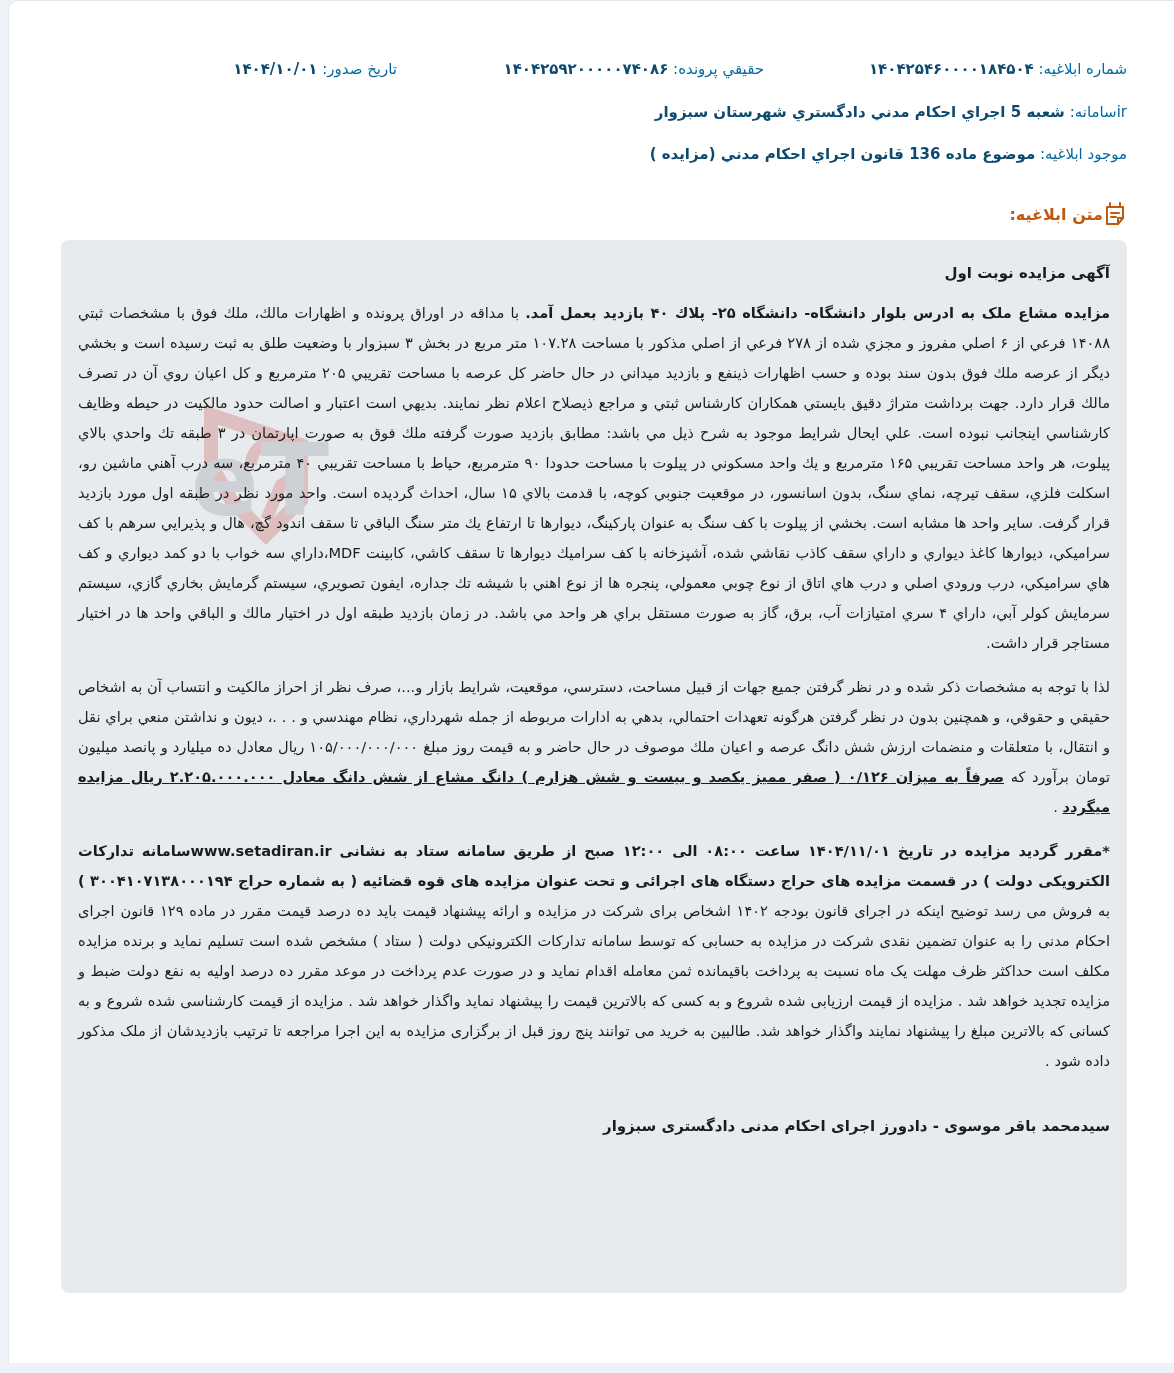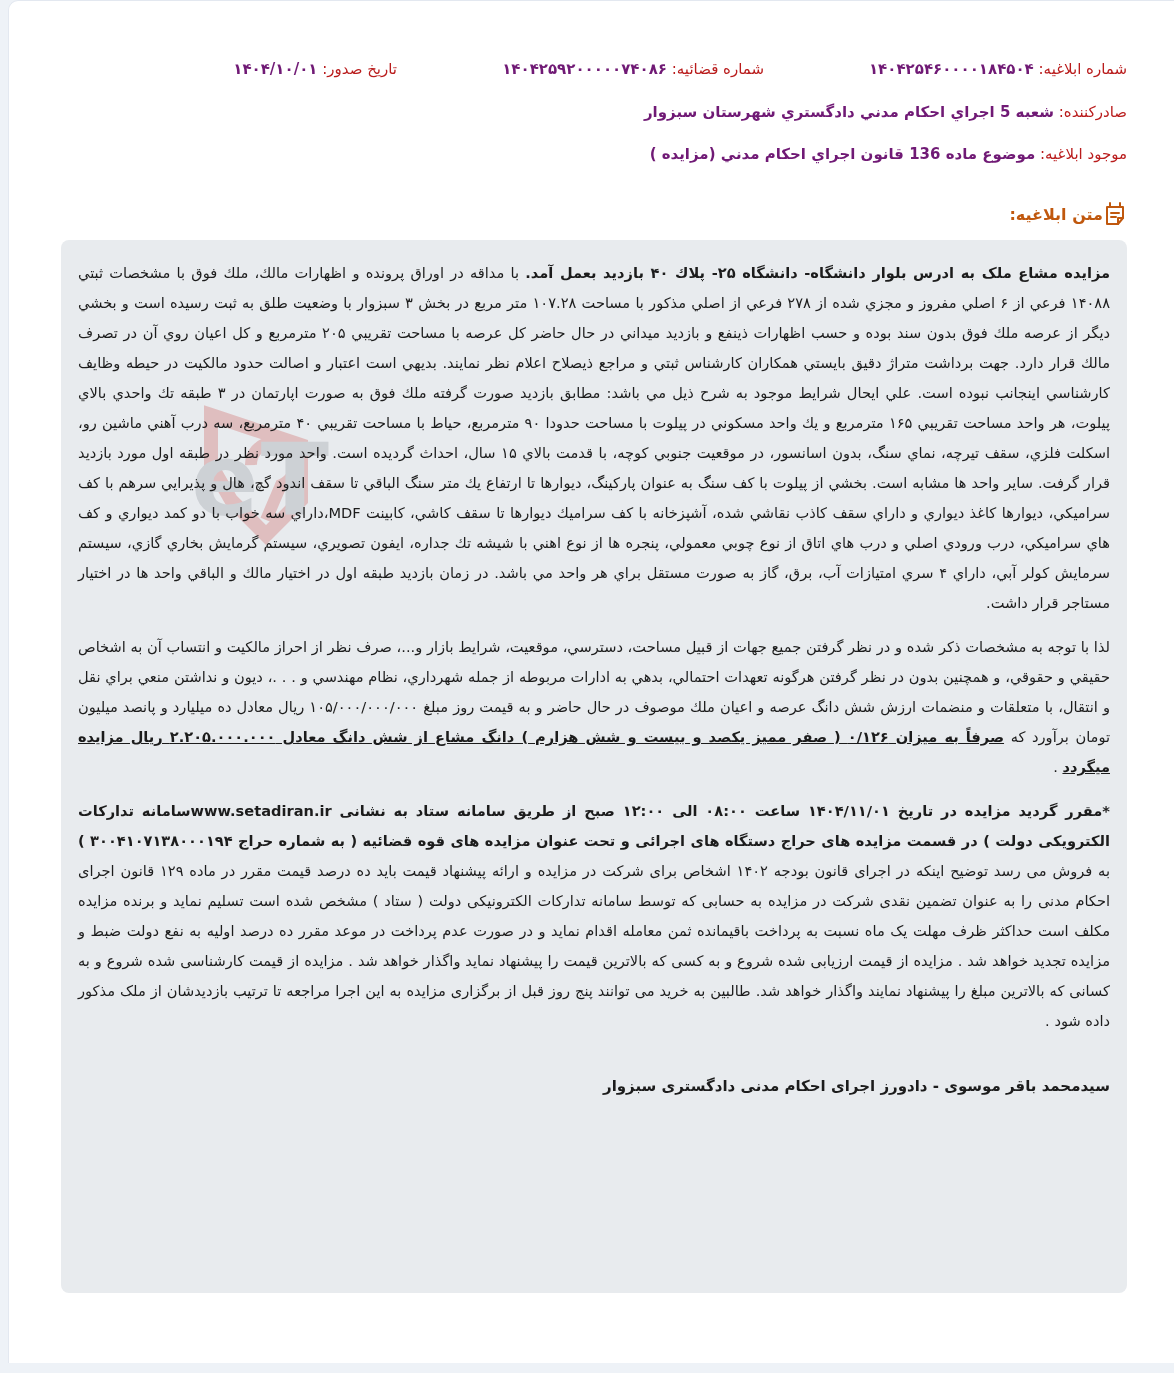--- a/index.html
+++ b/index.html
@@ -18,22 +18,22 @@
       border-top: 1px solid #e3e8f0;
       border-left: 1px solid #e3e8f0;
     }
     .meta-row {
       position: absolute;
       right: 47px; left: 40px;
       font-size: 15px;
       line-height: 24px;
       white-space: nowrap;
     }
-    .meta-label { color: #b91c1c; }
-    .meta-value { color: #701a75; font-weight: bold; }
+    .meta-label { color: #0369a1; }
+    .meta-value { color: #0c4a6e; font-weight: bold; }
     .row1 { top: 56px; }
     .row1 .item { position: absolute; top: 0; }
     .row1 .item.i1 { right: 0; text-align: right; }
     .row1 .item.i2 { right: 363px; }
     .row1 .item.i3 { right: 730px; }
     .row2 { top: 99px; }
     .row3 { top: 141px; }
 
     .section-title {
       position: absolute;
@@ -79,31 +79,31 @@
 <body>
 
 <div class="card">
 
   <div class="meta-row row1">
     <span class="item i1">
       <span class="meta-label">شماره ابلاغيه:</span>
       <span class="meta-value">۱۴۰۴۲۵۴۶۰۰۰۰۱۸۴۵۰۴</span>
     </span>
     <span class="item i2">
-      <span class="meta-label">شماره قضائیه:</span>
+      <span class="meta-label">حقيقي پرونده:</span>
       <span class="meta-value">۱۴۰۴۲۵۹۲۰۰۰۰۰۷۴۰۸۶</span>
     </span>
     <span class="item i3">
       <span class="meta-label">تاريخ صدور:</span>
       <span class="meta-value">۱۴۰۴/۱۰/۰۱</span>
     </span>
   </div>
 
   <div class="meta-row row2">
-    <span class="meta-label">صادرکننده:</span>
+    <span class="meta-label">irسامانه:</span>
     <span class="meta-value">شعبه 5 اجراي احکام مدني دادگستري شهرستان سبزوار</span>
   </div>
 
   <div class="meta-row row3">
     <span class="meta-label">موجود ابلاغيه:</span>
     <span class="meta-value">موضوع ماده 136 قانون اجراي احکام مدني (مزايده )</span>
   </div>
 
   <div class="section-title">
     <span>
@@ -118,20 +118,21 @@
   </div>
 
   <div class="content-box">
     <svg class="watermark" viewBox="0 0 720 140">
       <path d="M20 10 L110 40 L110 95 L75 130 L40 95 L20 60 Z" fill="none" stroke="#d99a9a" stroke-width="14"></path>
       <path d="M60 60 A22 22 0 1 1 90 80 L75 115" fill="none" stroke="#d99a9a" stroke-width="12"></path>
       <text x="140" y="110" font-family="DejaVu Sans, sans-serif" font-size="100" font-weight="bold" fill="#b8bcc2" letter-spacing="2">AriaTender.neT</text>
     </svg>
 
     <div class="doc">
+      <p class="heading">آگهی مزایده نوبت اول</p>
 
       <p class="para"><b>مزايده مشاع ملک به  ادرس بلوار دانشگاه- دانشگاه ۲۵- پلاك ۴۰ بازديد بعمل آمد.</b><span>  با مداقه در اوراق پرونده و اظهارات مالك، ملك فوق با مشخصات ثبتي ۱۴۰۸۸ فرعي از ۶ اصلي مفروز و مجزي شده از ۲۷۸ فرعي از اصلي مذكور با مساحت ۱۰۷.۲۸ متر مربع در بخش ۳ سبزوار با وضعيت طلق به ثبت رسيده است و بخشي ديگر از عرصه ملك فوق بدون سند بوده و حسب اظهارات ذينفع و بازديد ميداني در حال حاضر كل عرصه با مساحت تقريبي ۲۰۵ مترمربع و كل اعيان روي آن در تصرف مالك قرار دارد. جهت برداشت متراژ دقيق بايستي همكاران كارشناس ثبتي و مراجع ذيصلاح اعلام نظر نمايند. بديهي است اعتبار و اصالت حدود مالكيت در حيطه وظايف كارشناسي اينجانب نبوده است. علي ايحال شرايط موجود به شرح ذيل مي باشد:  مطابق بازديد صورت گرفته ملك فوق به صورت اپارتمان در ۳ طبقه تك واحدي بالاي پيلوت، هر واحد مساحت تقريبي ۱۶۵ مترمربع و يك واحد مسكوني در پيلوت با مساحت حدودا ۹۰ مترمربع، حياط با مساحت تقريبي ۴۰ مترمربع، سه درب آهني ماشين رو، اسكلت فلزي، سقف تيرچه، نماي سنگ، بدون اسانسور، در موقعيت جنوبي كوچه، با قدمت بالاي ۱۵ سال، احداث گرديده است. واحد مورد نظر در طبقه اول مورد بازديد قرار گرفت. ساير واحد ها مشابه است. بخشي از پيلوت با كف سنگ به عنوان پاركينگ، ديوارها تا ارتفاع يك متر سنگ الباقي تا سقف اندود گچ، هال و پذيرايي سرهم با كف سراميكي، ديوارها كاغذ ديواري و داراي سقف كاذب نقاشي شده، آشپزخانه با كف سراميك ديوارها تا سقف كاشي، كابينت  MDF،داراي سه خواب با دو كمد ديواري و كف هاي سراميكي، درب ورودي اصلي و درب هاي اتاق از نوع چوبي معمولي، پنجره ها از نوع اهني با شيشه تك جداره، ايفون تصويري، سيستم گرمايش بخاري گازي، سيستم سرمايش كولر آبي، داراي ۴ سري امتيازات آب، برق، گاز به صورت مستقل براي هر واحد مي باشد. در زمان بازديد طبقه اول در اختيار مالك و الباقي واحد ها در اختيار مستاجر قرار داشت.</span></p>
 
       <p class="para"><span>لذا با توجه به مشخصات ذكر شده و در نظر گرفتن جميع جهات از قبيل مساحت، دسترسي، موقعيت، شرايط بازار و...، صرف نظر از احراز مالكيت و انتساب آن به اشخاص حقيقي و حقوقي، و همچنين بدون در نظر گرفتن هرگونه تعهدات احتمالي، بدهي به ادارات مربوطه از جمله شهرداري، نظام مهندسي و . . .، ديون و نداشتن منعي براي نقل و انتقال، با متعلقات و منضمات ارزش شش دانگ عرصه و اعيان ملك موصوف در حال حاضر و به قيمت روز مبلغ ۱۰۵/۰۰۰/۰۰۰/۰۰۰ ريال معادل ده ميليارد و پانصد ميليون تومان برآورد  که </span><span class="u">صرفاً به میزان ۰/۱۲۶ ( صفر ممیز یکصد و بیست و شش هزارم ) دانگ مشاع از شش دانگ معادل ۲.۲۰۵.۰۰۰.۰۰۰ ریال مزایده میگردد</span><span> .</span></p>
 
       <p class="para"><b>*مقرر گردید مزایده در  تاریخ ۱۴۰۴/۱۱/۰۱  ساعت ۰۸:۰۰ الی ۱۲:۰۰  صبح  از طریق سامانه ستاد به نشانی  www.setadiran.irسامانه تدارکات الکترویکی دولت ) در قسمت مزایده های حراج دستگاه های اجرائی و تحت عنوان مزایده های قوه قضائیه ( به شماره حراج ۳۰۰۴۱۰۷۱۳۸۰۰۰۱۹۴ )</b><span> به فروش می رسد توضیح اینکه در اجرای قانون بودجه ۱۴۰۲ اشخاص برای شرکت در مزایده و ارائه پیشنهاد قیمت باید ده درصد قیمت مقرر در ماده ۱۲۹ قانون اجرای احکام مدنی را به عنوان تضمین نقدی شرکت در مزایده به حسابی که توسط سامانه تدارکات الکترونیکی دولت ( ستاد ) مشخص شده است تسلیم نماید و برنده مزایده مکلف است حداکثر ظرف مهلت یک ماه نسبت به پرداخت باقیمانده ثمن معامله اقدام نماید و در صورت عدم پرداخت در موعد مقرر ده درصد اولیه به نفع دولت ضبط و مزایده تجدید خواهد شد . مزایده از قیمت ارزیابی شده شروع و به کسی که بالاترین قیمت را پیشنهاد نماید واگذار خواهد شد . مزایده از قیمت کارشناسی شده شروع و به کسانی که بالاترین مبلغ را پیشنهاد نمایند واگذار خواهد شد. طالبین به خرید می توانند پنج روز قبل از برگزاری مزایده به این اجرا مراجعه تا ترتیب بازدیدشان از ملک مذکور داده شود  .</span></p>
 
       <p class="signature">سیدمحمد باقر موسوی - دادورز  اجرای احکام مدنی دادگستری سبزوار</p>
     </div>
   </div>

